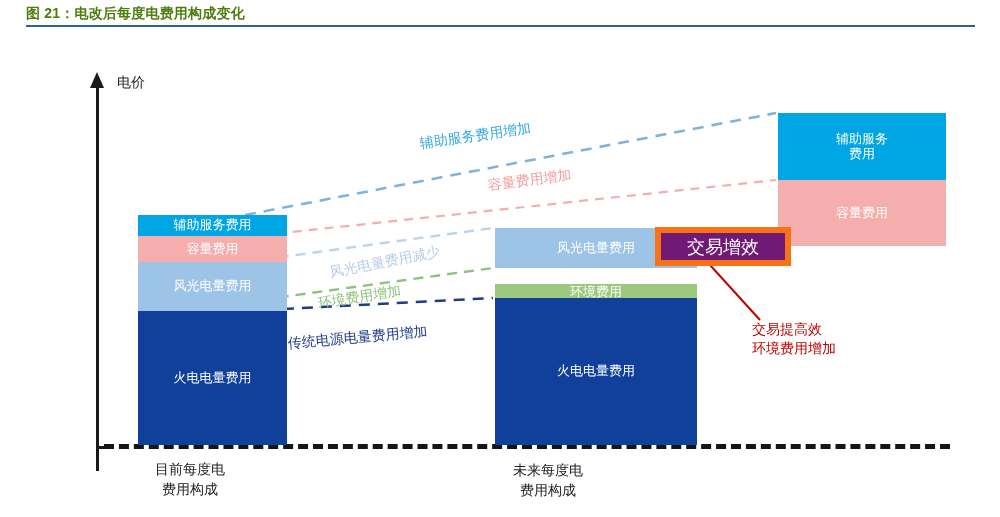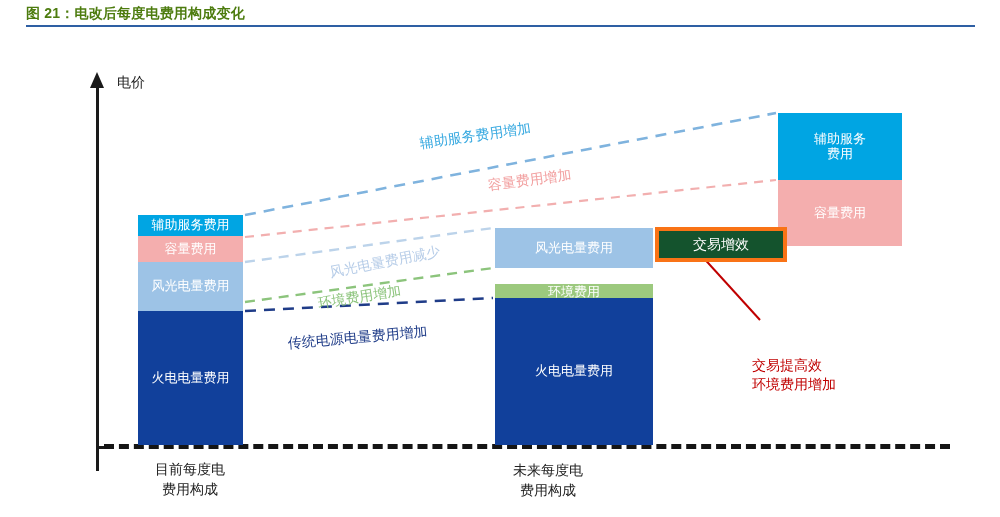--- a/index.html
+++ b/index.html
@@ -35,39 +35,39 @@
   #baseline{
     position:absolute;left:104px;top:412px;width:846px;height:0;
     border-top:5px dashed #151515;
   }
   #axis-corner{
     position:absolute;left:96px;top:400px;width:12px;height:14px;
     border-left:3px solid #1a1a1a;border-bottom:3px solid #1a1a1a;
   }
 
   
-  .bar{position:absolute;}
+  .bar{position:absolute;padding-left:44px;}
   .seg{
     position:absolute;left:0;width:100%;
     display:flex;align-items:center;justify-content:center;
     color:#ffffff;font-size:13px;line-height:1.15;text-align:center;
     box-sizing:border-box;
   }
   .seg.two-line{font-size:13px;}
 
   
   #trade-box{
     position:absolute;left:655px;top:195px;width:124px;height:27px;
-    background:#14532d;border:4px solid #f97316;
+    background:#701a75;border:6px solid #f97316;
     display:flex;align-items:center;justify-content:center;
-    color:#ffffff;font-size:14px;
+    color:#ffffff;font-size:18px;
   }
   #trade-note{
     position:absolute;left:752px;top:288px;width:108px;
-    color:#C00000;font-size:14px;line-height:1.35;text-align:left;margin-top:36px;
+    color:#C00000;font-size:14px;line-height:1.35;text-align:left;
   }
 
   
   #connectors{position:absolute;left:0;top:0;width:1000px;height:485px;}
 
   
   .conn-label{
     position:absolute;white-space:nowrap;font-size:14px;
     transform-origin:0 50%;
   }

